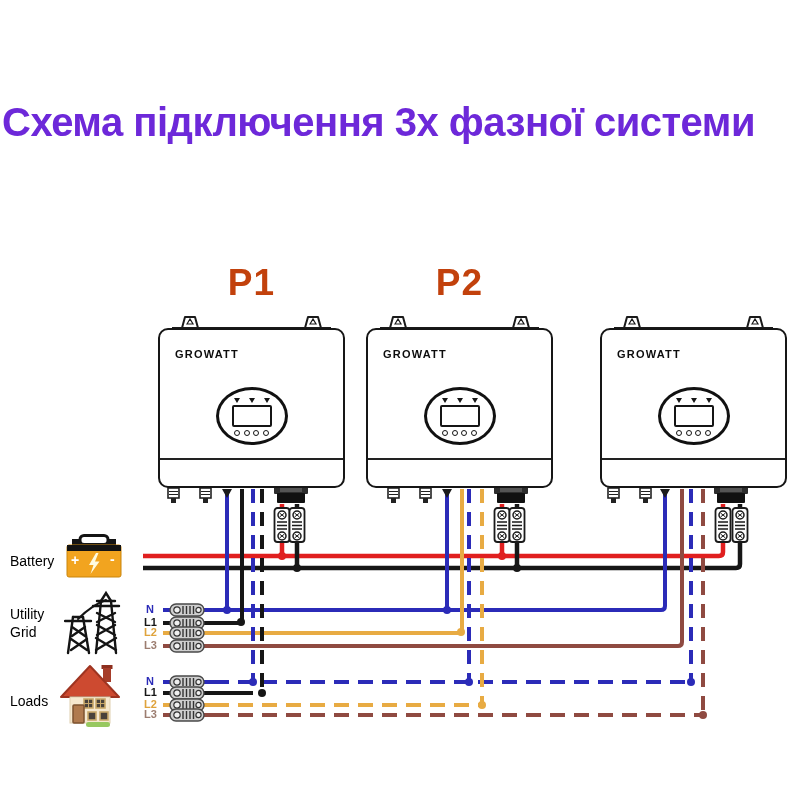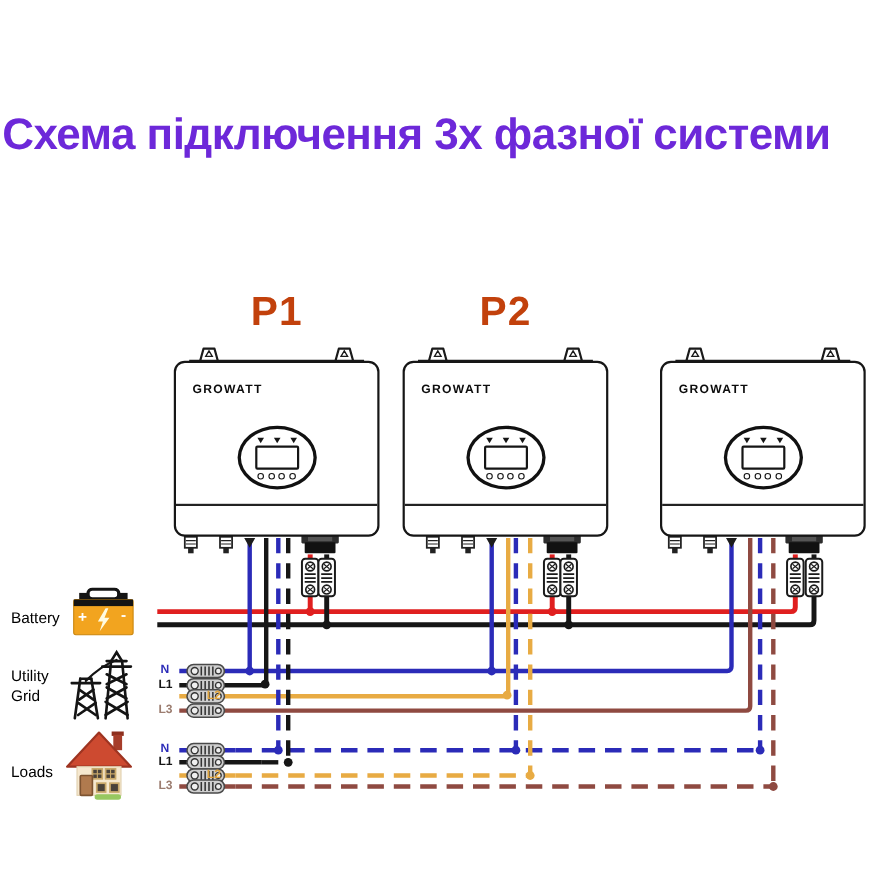--- a/index.html
+++ b/index.html
@@ -44,21 +44,21 @@
   .btns i { width:6px; height:6px; border:1.5px solid #151515; border-radius:50%;
     box-sizing:border-box; }
   .inverter .sep { position:absolute; left:0; right:0; bottom:26px;
     border-top:2px solid #222; }
   
   .side-label { position:absolute; font-size:14px; color:#000000; }
   
   .wire-label { position:absolute; font-size:11px; font-weight:bold; line-height:13px; }
   .c-n  { color:#2b2bb8; }
   .c-l1 { color:#161616; }
-  .c-l2 { color:#dfa33c;margin-left:44px; }
+  .c-l2 { color:#dfa33c; }
   .c-l3 { color:#9c7d70; }
   svg.layer { position:absolute; left:0; top:0; }
 </style>
 </head>
 <body>
 
 <div id="title">Схема підключення 3х фазної системи</div>
 
 <svg class="layer" width="800" height="800" viewBox="0 0 800 800">
   <defs>

